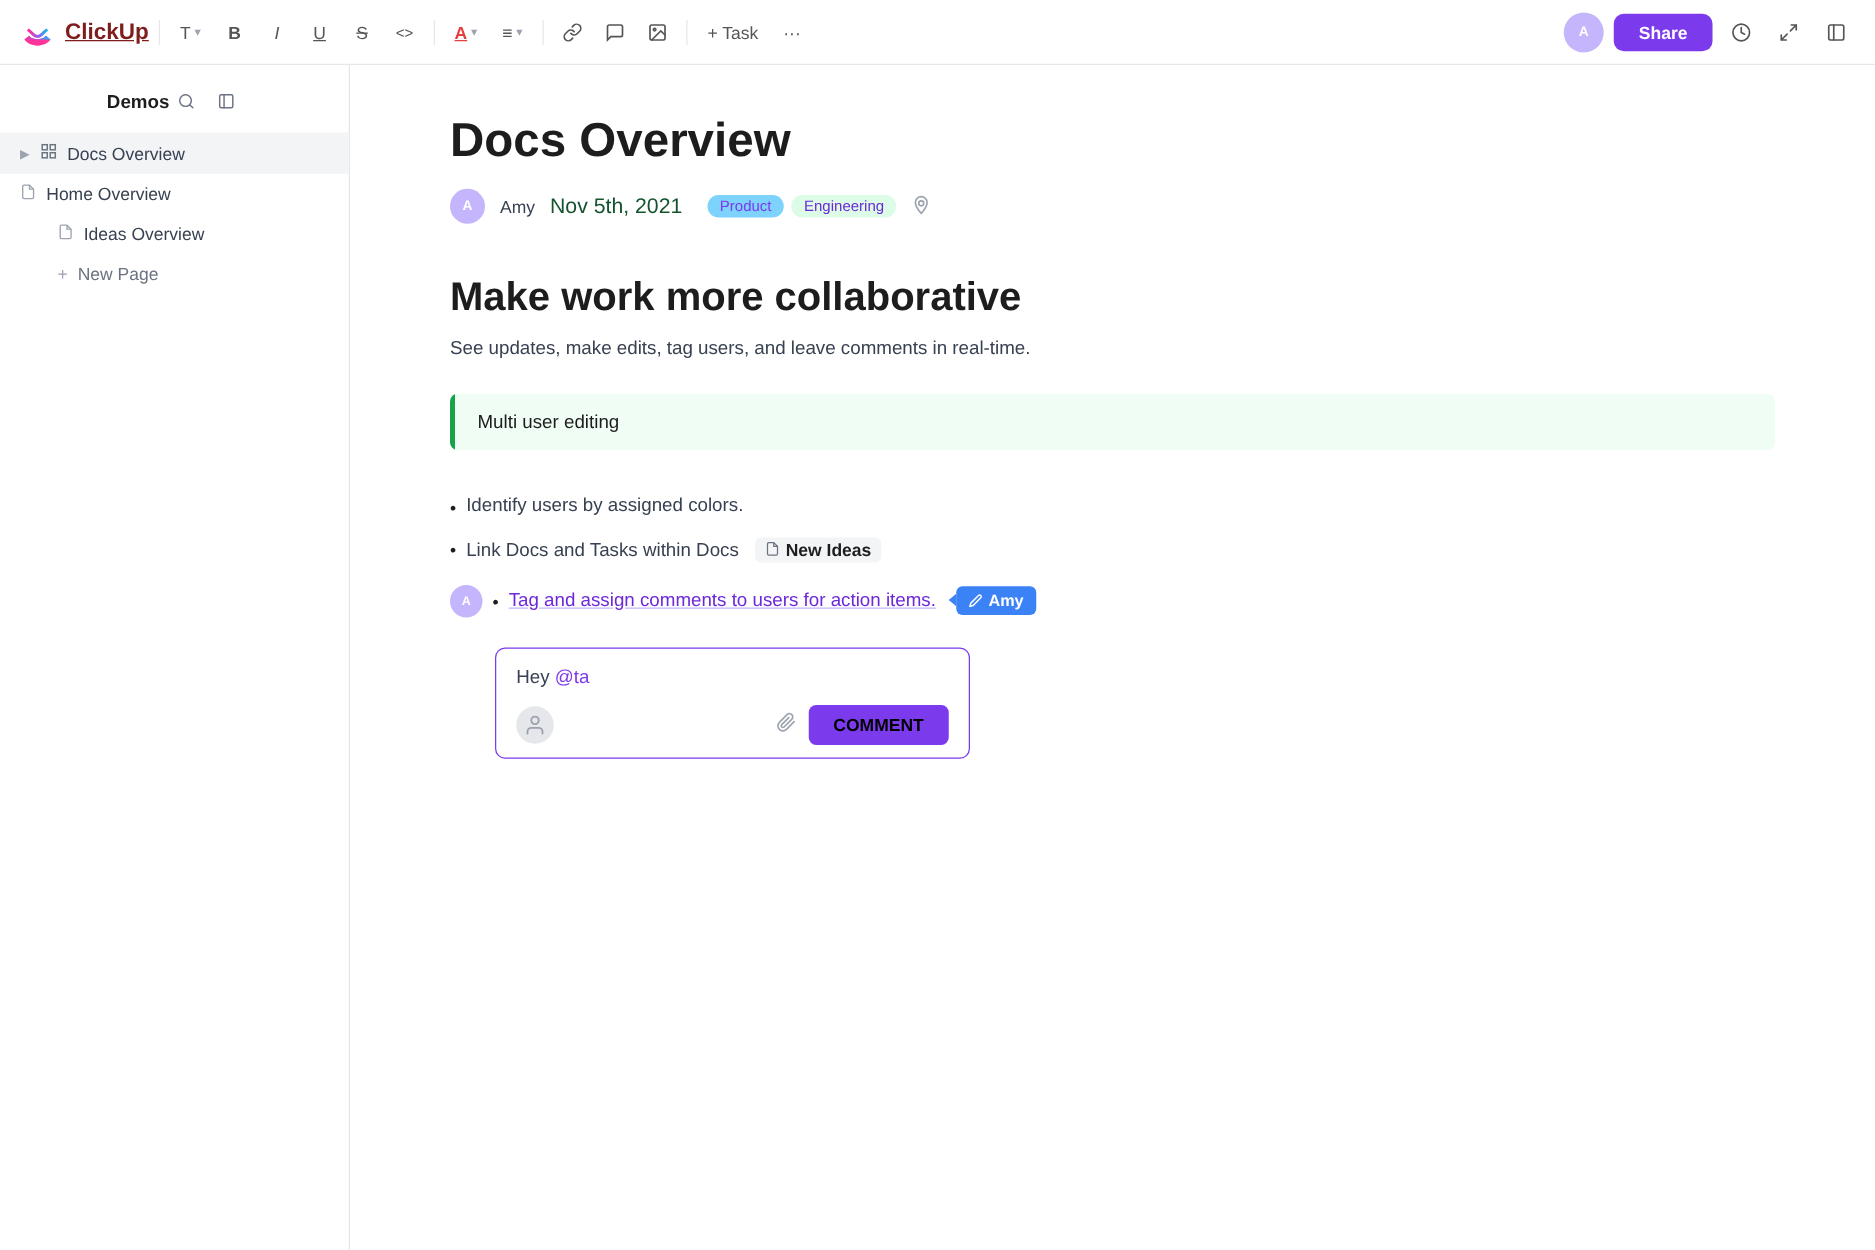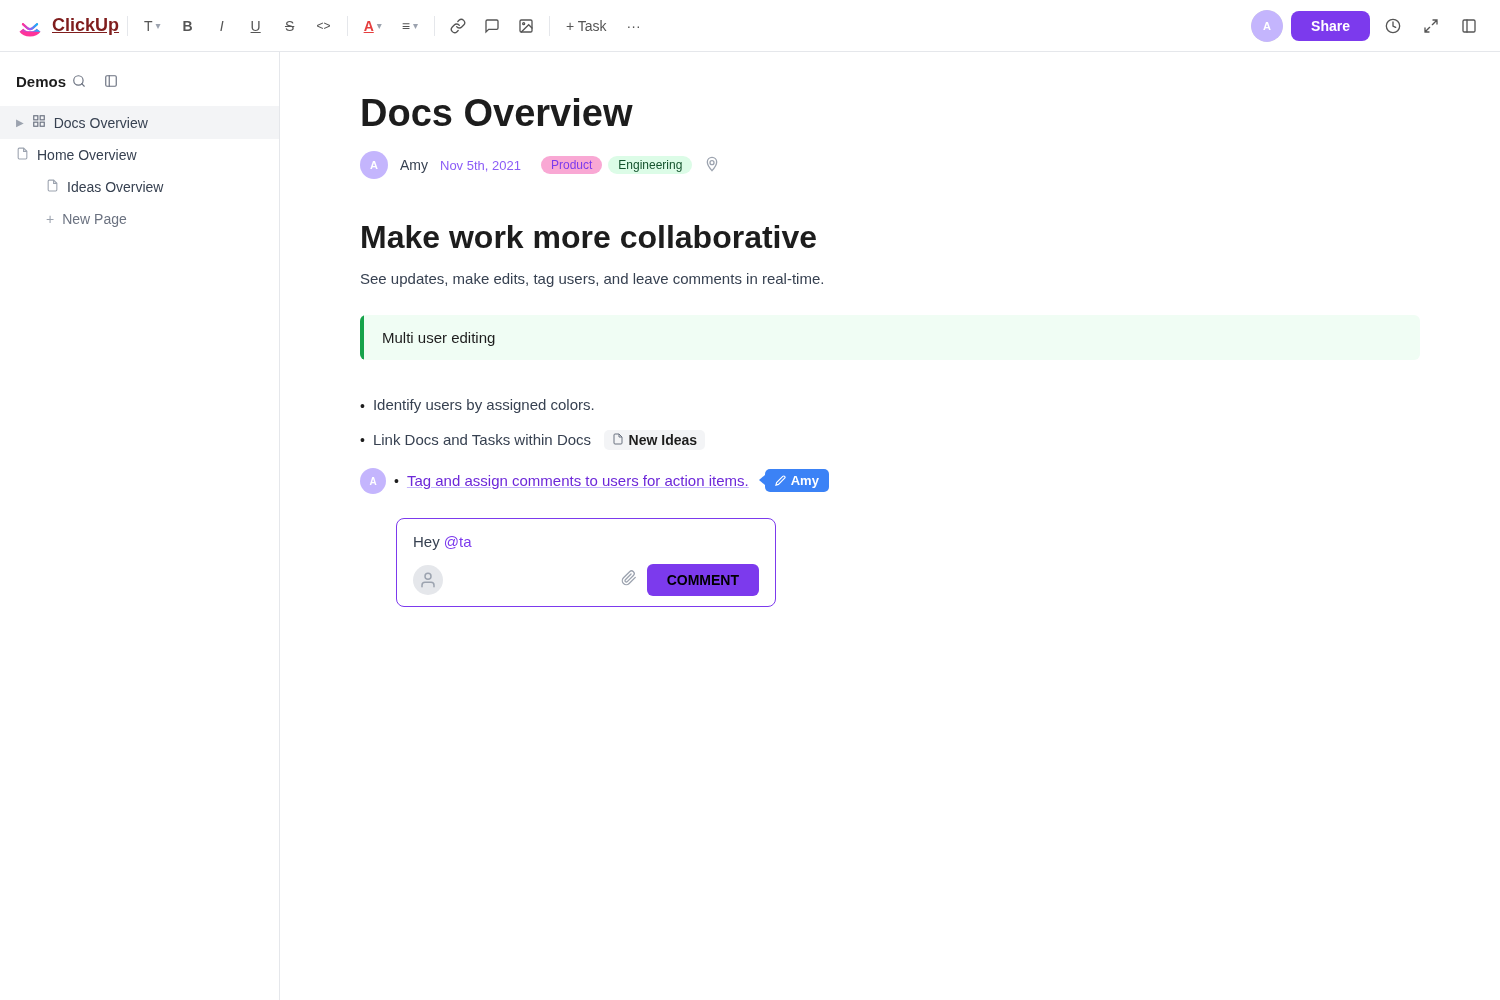--- a/index.html
+++ b/index.html
@@ -35,21 +35,21 @@
 
     
     .main-layout { display: flex; flex: 1; overflow: hidden; }
 
     
     .sidebar {
       width: 280px; border-right: 1px solid #e5e7eb; padding: 16px 0;
       flex-shrink: 0; display: flex; flex-direction: column; overflow-y: auto;
     }
     .sidebar-header {
-      display: flex; align-items: center; justify-content: flex-start;
+      display: flex; align-items: center; justify-content: center;
       padding: 0 16px 12px; 
     }
     .sidebar-title { font-size: 15px; font-weight: 600; color: #1d1d1d; }
     .sidebar-actions { display: flex; gap: 6px; }
     .sidebar-icon-btn {
       width: 26px; height: 26px; display: flex; align-items: center; justify-content: center;
       border-radius: 5px; cursor: pointer; color: #6b7280; font-size: 14px;
       border: none; background: none;
     }
     .sidebar-item {
@@ -68,28 +68,28 @@
     
     .content { flex: 1; overflow-y: auto; padding: 40px 80px; }
     .doc-title { font-size: 38px; font-weight: 700; color: #1d1d1d; margin-bottom: 16px; }
     .doc-meta { display: flex; align-items: center; gap: 12px; margin-bottom: 40px; }
     .doc-author-avatar {
       width: 28px; height: 28px; border-radius: 50%; background: #c4b5fd;
       display: flex; align-items: center; justify-content: center;
       font-size: 11px; color: white; font-weight: 600; overflow: hidden;
     }
     .doc-author { font-size: 14px; color: #374151; font-weight: 500; }
-    .doc-date { font-size: 13px; color: #8b5cf6; }
+    .doc-date { font-size: 17px; color: #14532d; }
     .doc-tags { display: flex; gap: 6px; margin-left: 8px; }
     .tag {
       padding: 2px 10px; border-radius: 12px; font-size: 12px; font-weight: 500;
       cursor: pointer;
     }
-    .tag-product { background: #f9a8d4; color: #7c3aed; }
-    .tag-engineering { background: #dcfce7; color: #14532d; }
+    .tag-product { background: #7dd3fc; color: #7c3aed; }
+    .tag-engineering { background: #dcfce7; color: #6d28d9; }
     .location-icon { font-size: 14px; color: #9ca3af; cursor: pointer; }
 
     .section-heading { font-size: 32px; font-weight: 700; color: #1d1d1d; margin-bottom: 14px; }
     .section-subtitle { font-size: 15px; color: #374151; margin-bottom: 28px; }
 
     .callout-block {
       display: flex; align-items: stretch; border-radius: 6px;
       background: #f0fdf4; margin-bottom: 28px; overflow: hidden;
     }
     .callout-border { width: 4px; background: #16a34a; flex-shrink: 0; }

